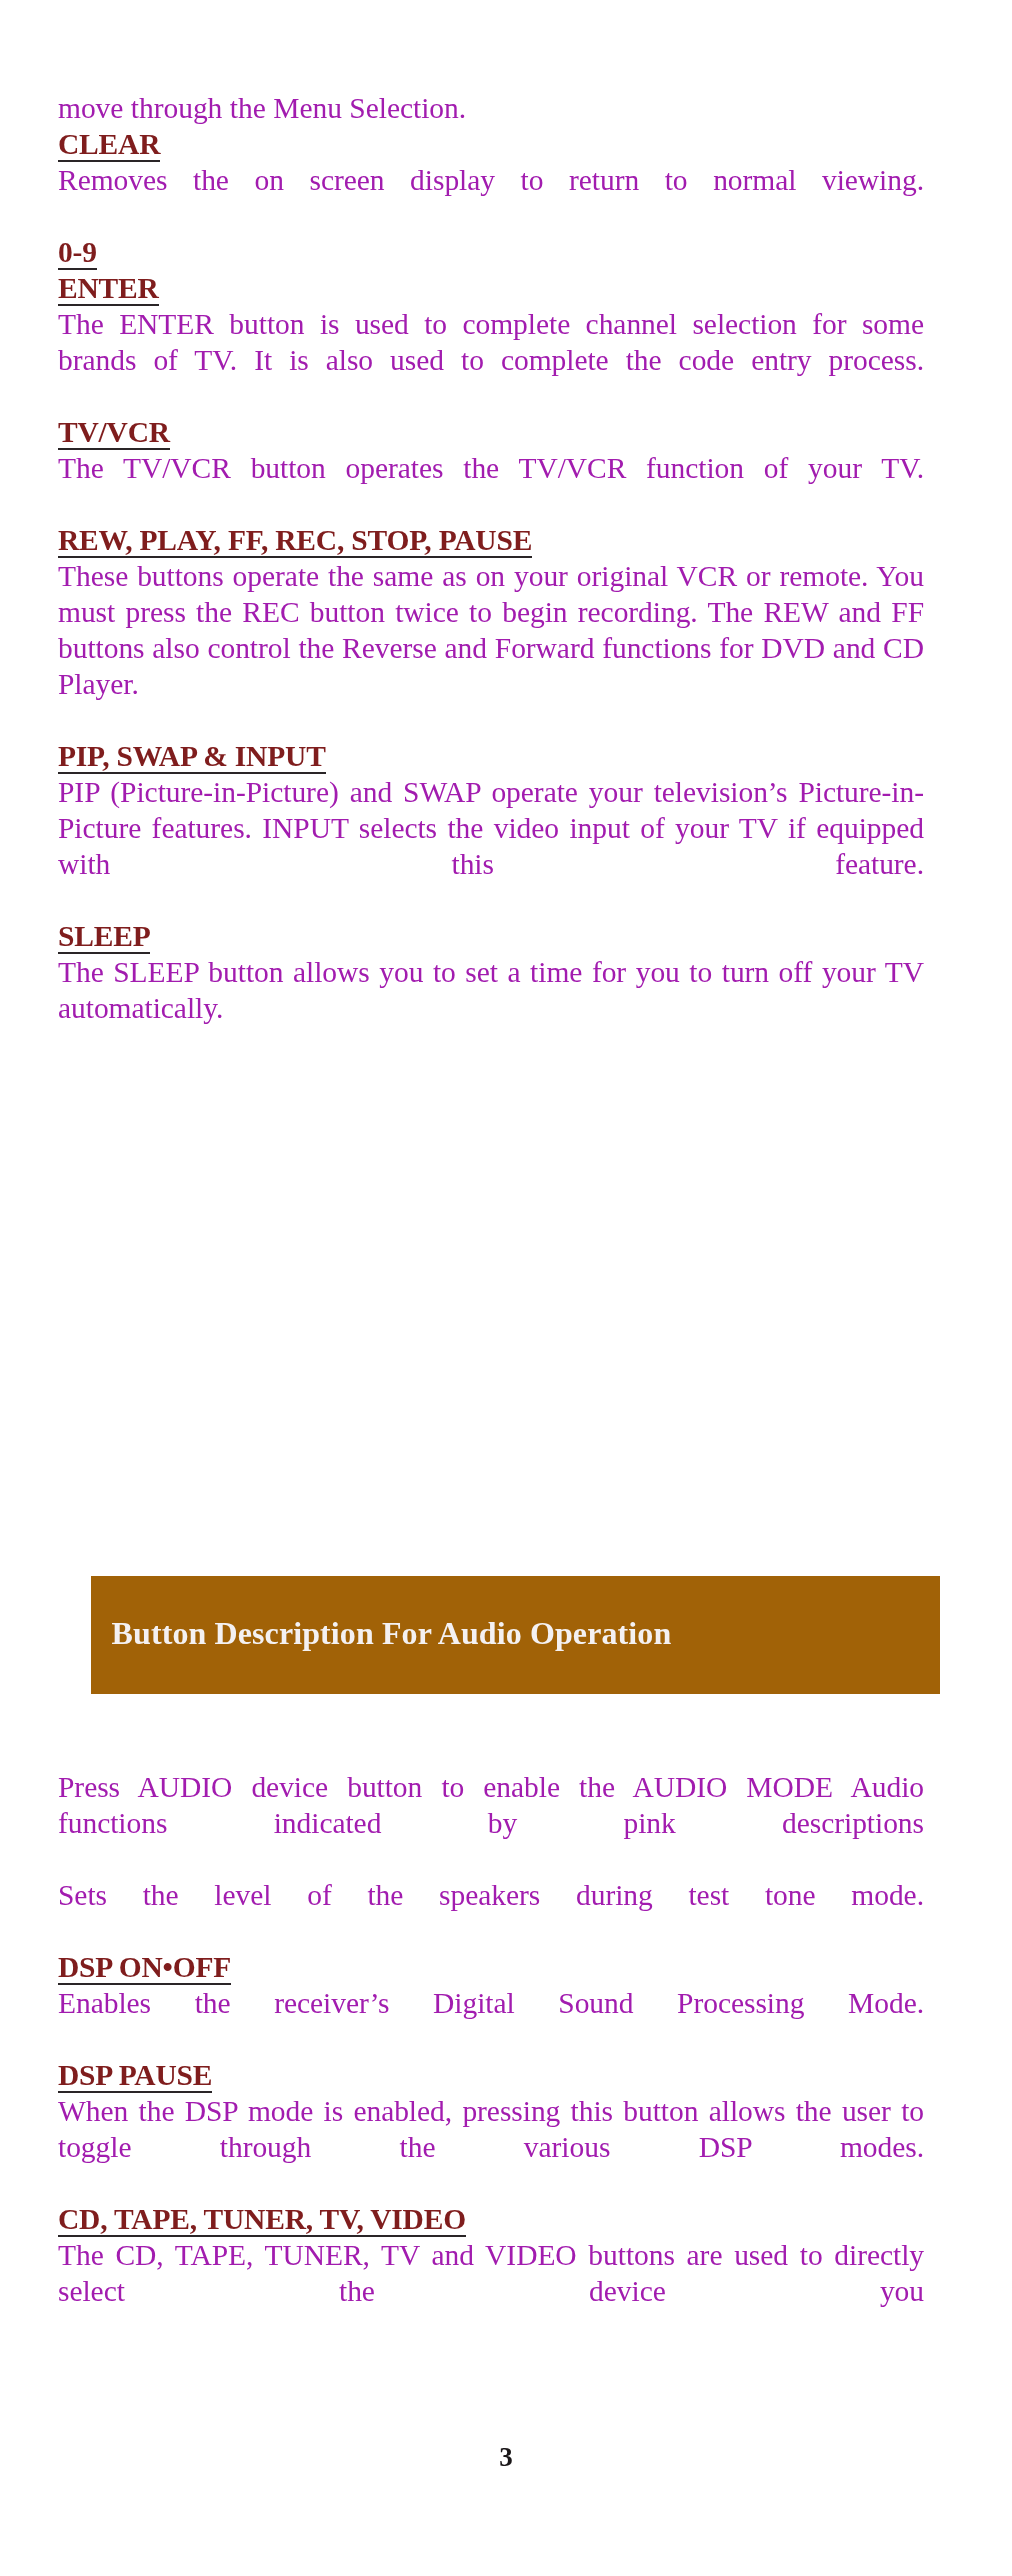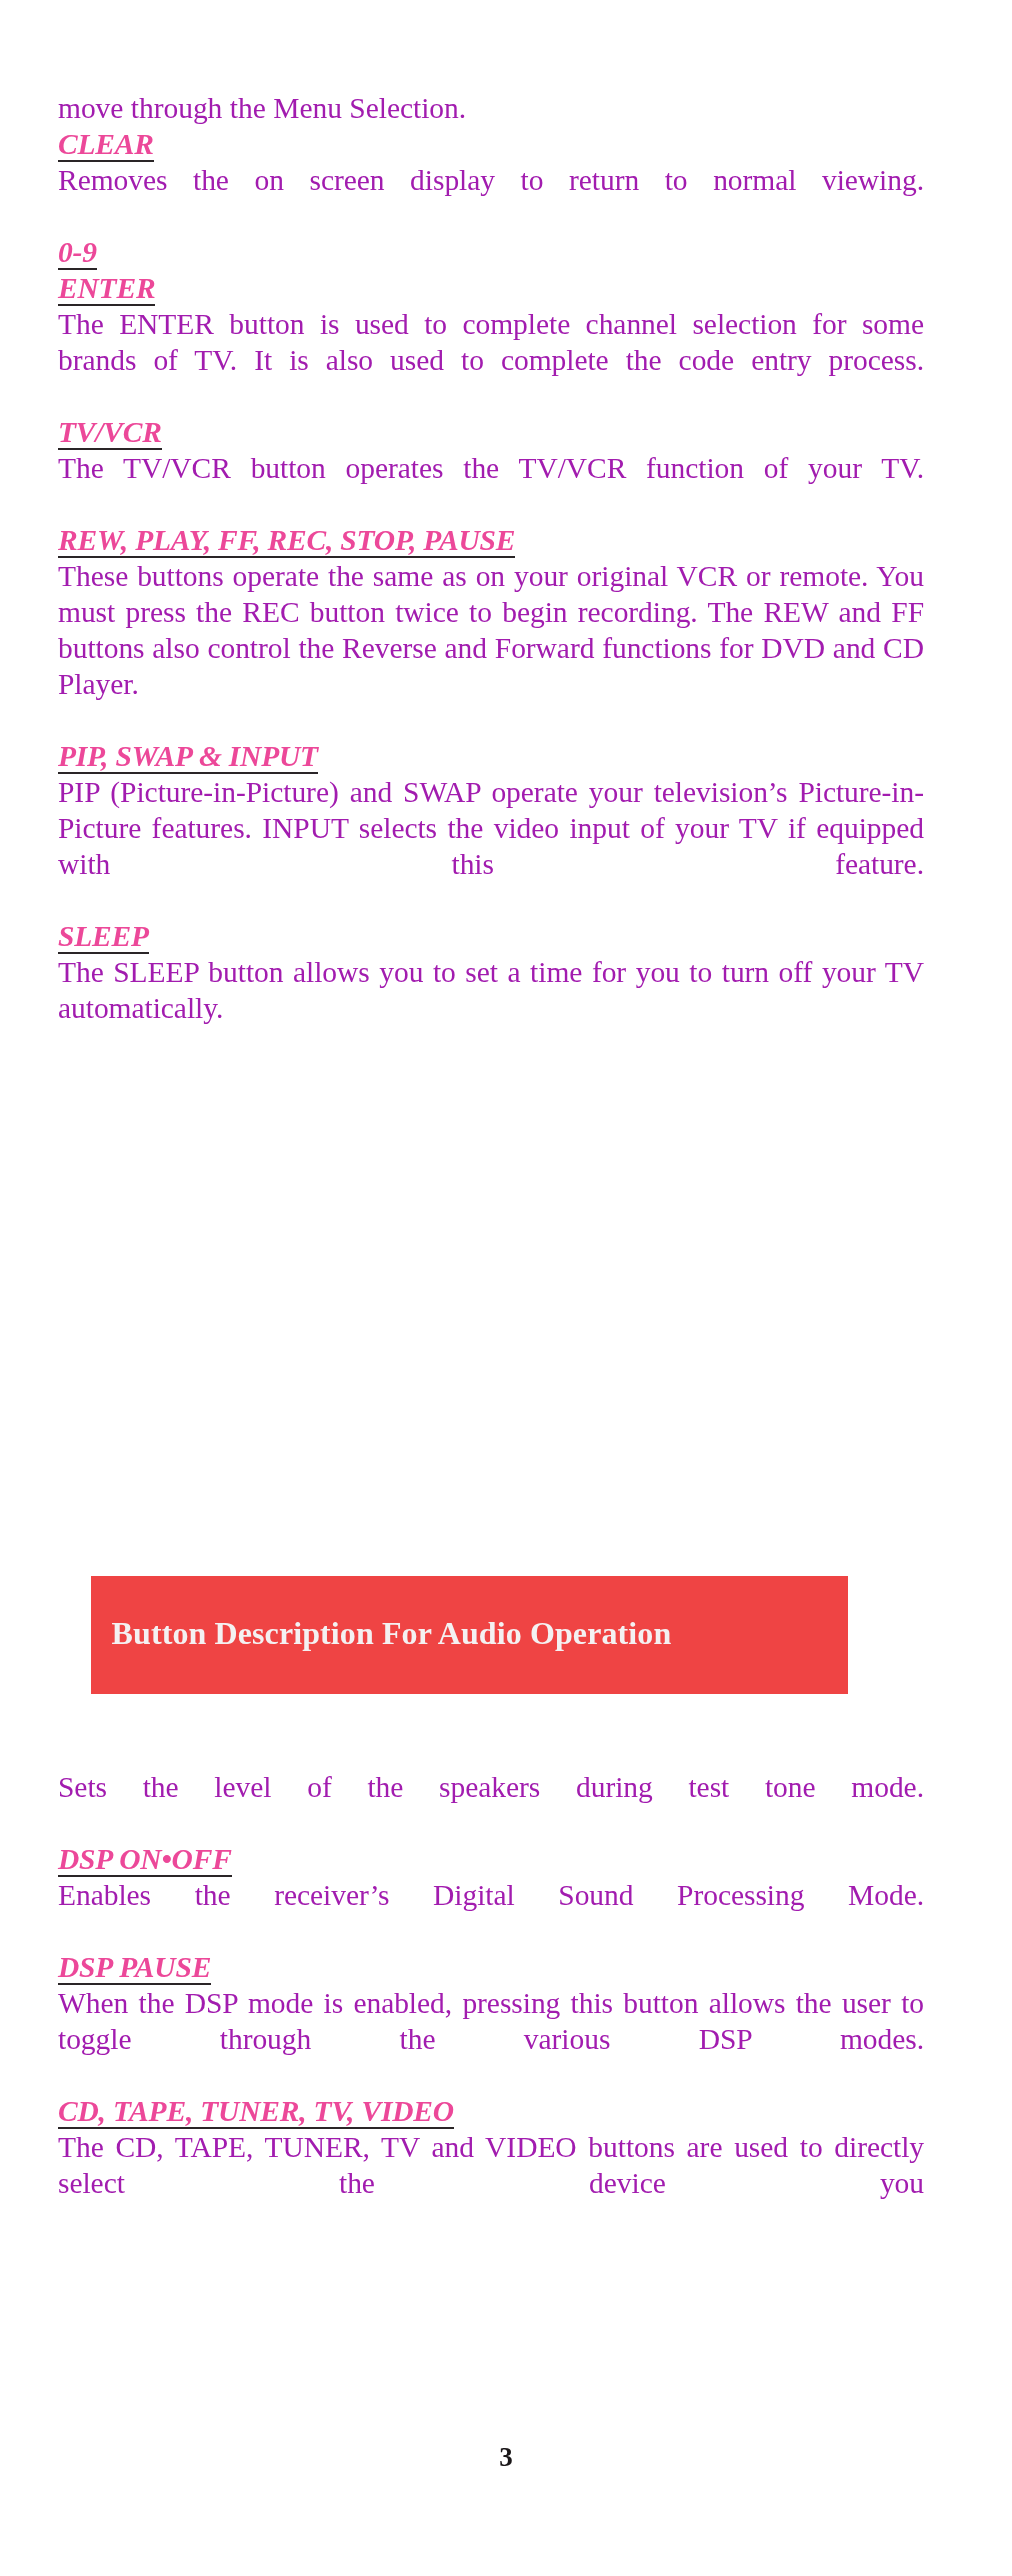--- a/index.html
+++ b/index.html
@@ -51,39 +51,38 @@
   }
   .para.noJ::after { content: none; }
   .para.noJ { text-align: left; }
 
   .heading {
     font-size: 29.5px;
     line-height: 36px;
     margin: 0;
     font-weight: bold;
     text-align: left;
-    color: #ec4899;
+    color: #7f1d1d;
     letter-spacing: -0.2px;
-    font-style: italic;
   }
   .heading span.ul {
     display: inline-block;
     border-bottom: 2.8px solid #2a2527;
     padding-bottom: 0px;
     line-height: 31px;
   }
 
   
   .banner {
     position: absolute;
     left: 91px;
     top: 1576px;
-    width: 757px;
+    width: 849px;
     height: 118px;
-    background: #ef4444;
+    background: #a16207;
     overflow: hidden;
   }
   .banner-title {
     position: absolute;
     left: 20.6px;
     top: 37px;
     width: 722px;
     margin: 0;
     font-size: 32px;
     line-height: 41px;
@@ -143,20 +142,21 @@
     <p class="para">The SLEEP button allows you to set a time for you to turn off your TV automatically.</p>
 
   </div>
 
   <div class="banner">
     <h2 class="banner-title">Button Description For Audio Operation</h2>
   </div>
 
   <div class="column-lower">
 
+    <p class="para">Press AUDIO device button to enable the AUDIO MODE Audio functions indicated by pink descriptions</p>
 
     <p class="para">Sets the level of the speakers during test tone mode.</p>
 
     <h3 class="heading"><span class="ul">DSP ON•OFF</span></h3>
     <p class="para">Enables the receiver’s Digital Sound Processing Mode.</p>
 
     <h3 class="heading"><span class="ul">DSP PAUSE</span></h3>
     <p class="para">When the DSP mode is enabled, pressing this button allows the user to toggle through the various DSP modes.</p>
 
     <h3 class="heading"><span class="ul">CD, TAPE, TUNER, TV, VIDEO</span></h3>

